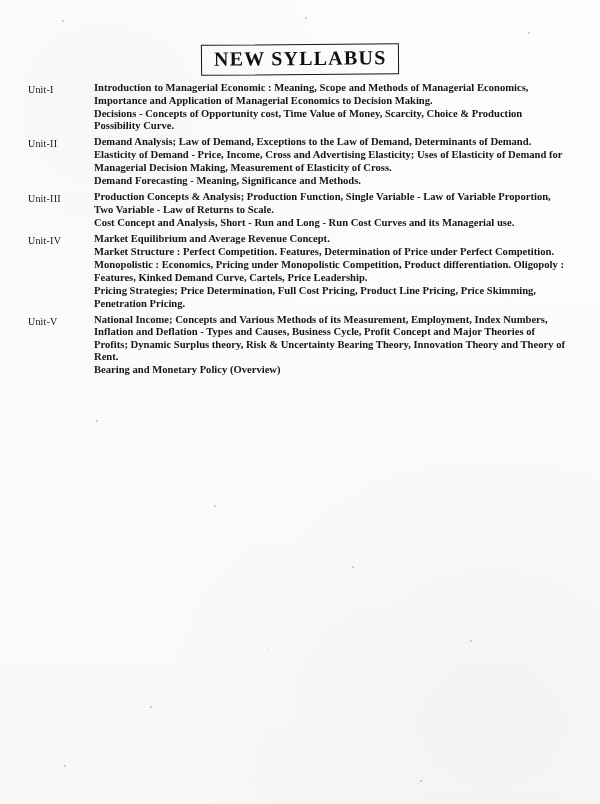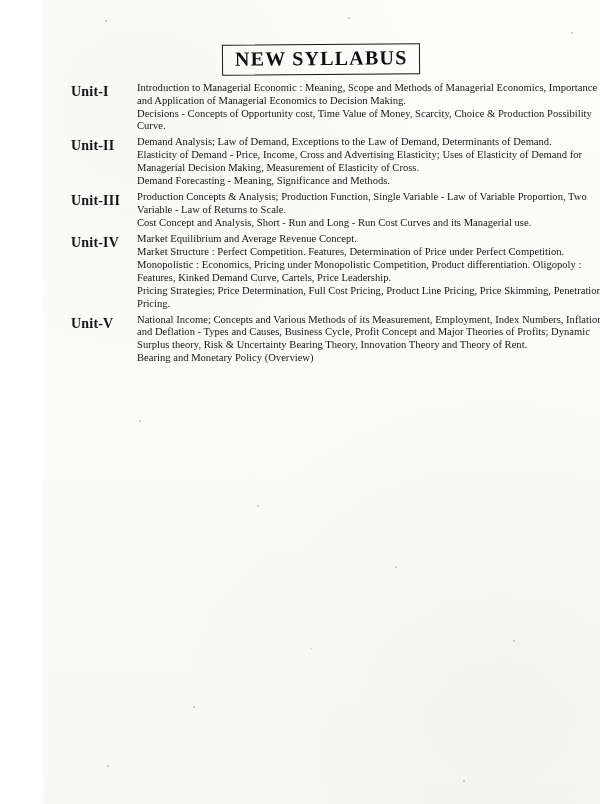--- a/index.html
+++ b/index.html
@@ -16,21 +16,20 @@
     position: relative;
   }
   
   .page {
     position: absolute;
     inset: 0;
     background:
       radial-gradient(circle at 18% 12%, rgba(0,0,0,0.020) 0%, rgba(0,0,0,0) 35%),
       radial-gradient(circle at 82% 88%, rgba(0,0,0,0.022) 0%, rgba(0,0,0,0) 40%),
       linear-gradient(180deg, #fdfdfb 0%, #fbfbf9 55%, #f8f8f6 100%);
-    margin-left: 43px;
   }
   .speckle {
     position: absolute;
     background: rgba(60,60,60,0.30);
     border-radius: 50%;
   }
 
   .title-wrap {
     position: absolute;
     top: 44px;
@@ -59,36 +58,37 @@
     width: 540px;
   }
   .unit-block {
     display: flex;
     align-items: flex-start;
     margin-bottom: 1px;
   }
   .unit-label {
     width: 62px;
     flex: 0 0 62px;
-    font-size: 14px;
-    font-weight: bold;
+    font-size: 10px;
+    font-weight: normal;
     color: #141414;
     padding-top: 2px;
     letter-spacing: 0.2px;
   }
   .unit-body {
     flex: 1 1 auto;
     padding-left: 4px;
   }
   .para {
     font-size: 10.6px;
     line-height: 12.6px;
     text-align: left;
     margin: 0 0 0.5px 0;
     color: #161616;
+    font-weight: bold;
   }
   .spacer-sm { height: 2px; }
 </style>
 </head>
 <body>
 
 <div class="page">
 
   <div class="speckle" style="left:62px;  top:20px;  width:2px; height:2px;"></div>
   <div class="speckle" style="left:305px; top:17px;  width:2px; height:2px;"></div>

